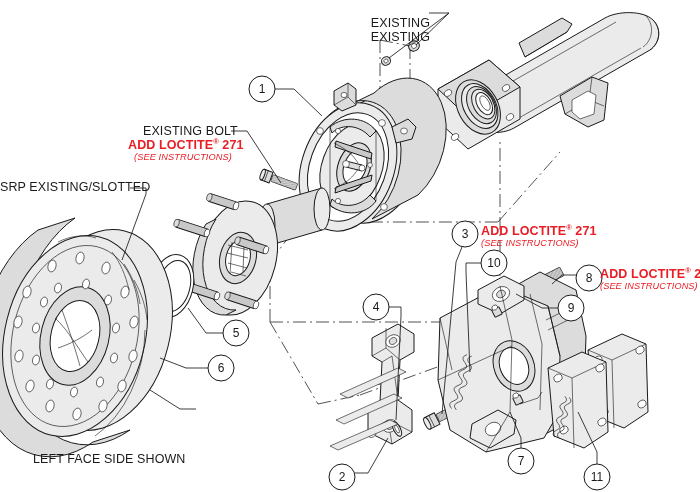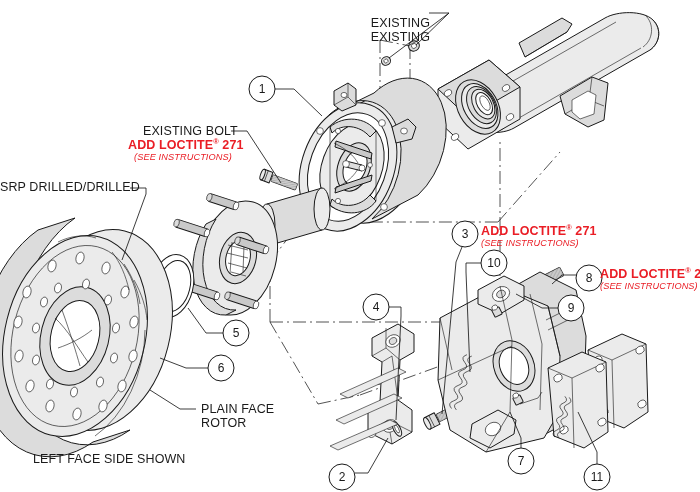--- a/index.html
+++ b/index.html
@@ -505,37 +505,33 @@
   <span>EXISTING BOLT</span>
 </div>
 
 <div class="lbl red c" style="left:128px;top:138px;width:110px;">
   <span>ADD LOCTITE</span><sup>®</sup>
   <span>271</span>
   <span class="sub">(SEE INSTRUCTIONS)</span>
 </div>
 
 <div class="lbl black r" style="left:0px;top:180px;width:127px;">
-  <span>SRP DRILLED/DRILLED</span><br>
+  <span>SRP EXISTING/SLOTTED</span><br>
 </div>
 
 <div class="lbl red" style="left:481px;top:224px;">
   <span>ADD LOCTITE</span><sup>®</sup>
   <span>271</span>
   <span class="sub">(SEE INSTRUCTIONS)</span>
 </div>
 
 <div class="lbl red" style="left:600px;top:267px;">
   <span>ADD LOCTITE</span><sup>®</sup>
   <span>271</span>
   <span class="sub">(SEE INSTRUCTIONS)</span>
 </div>
 
-<div class="lbl black" style="left:201px;top:402px;">
-  <span>PLAIN FACE</span><br>
-  <span>ROTOR</span>
-</div>
 
 <div class="lbl black" style="left:33px;top:452px;">
   <span>LEFT FACE SIDE SHOWN</span>
 </div>
 
 </div>
 
 </body></html>

